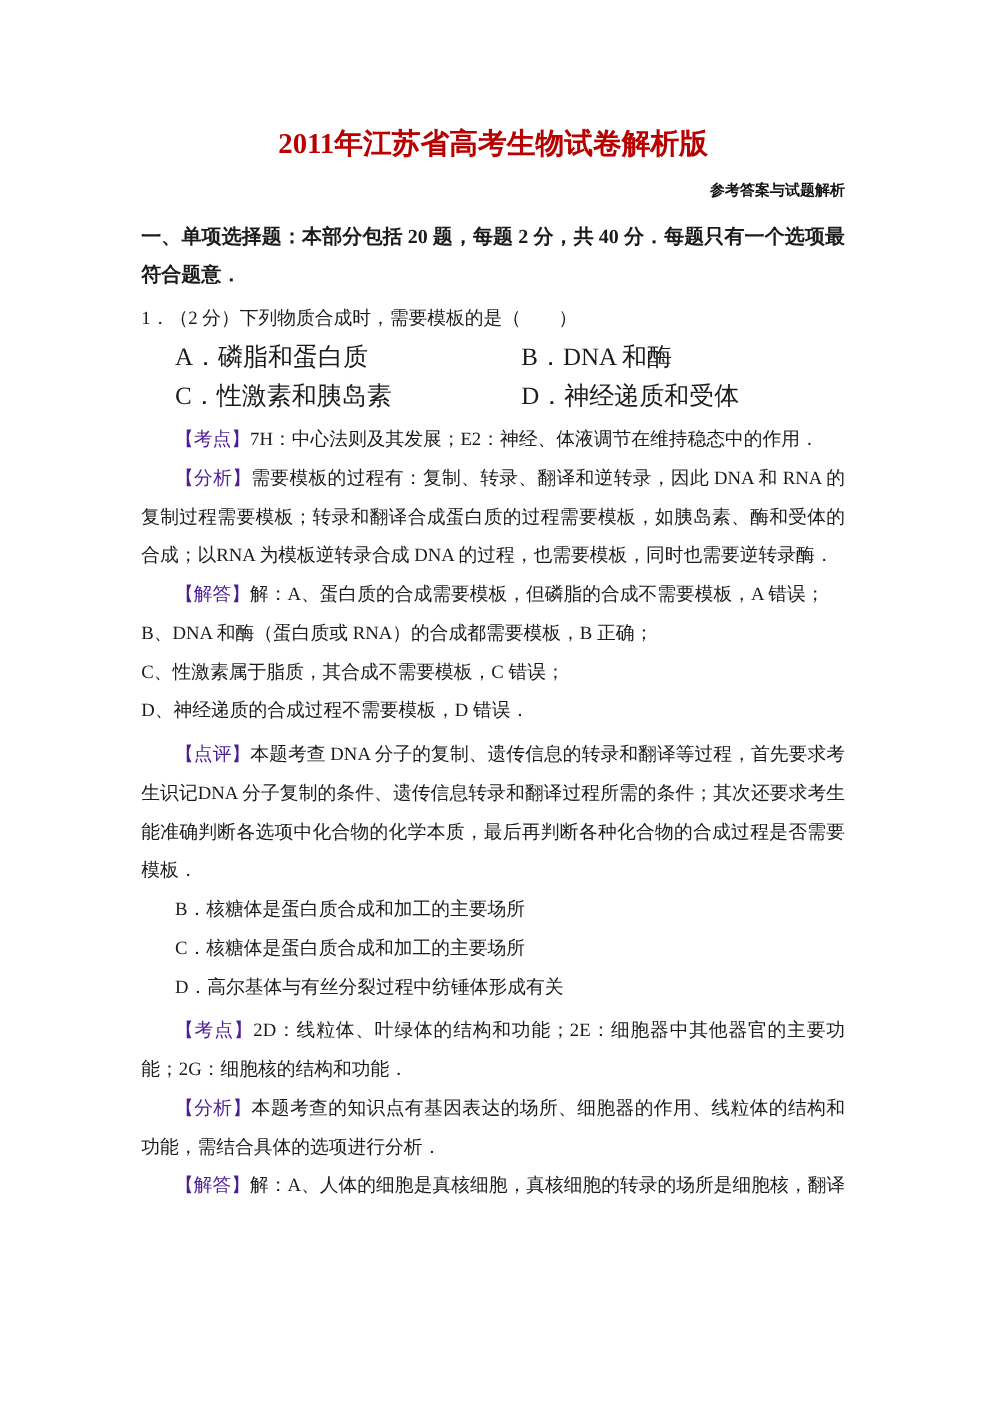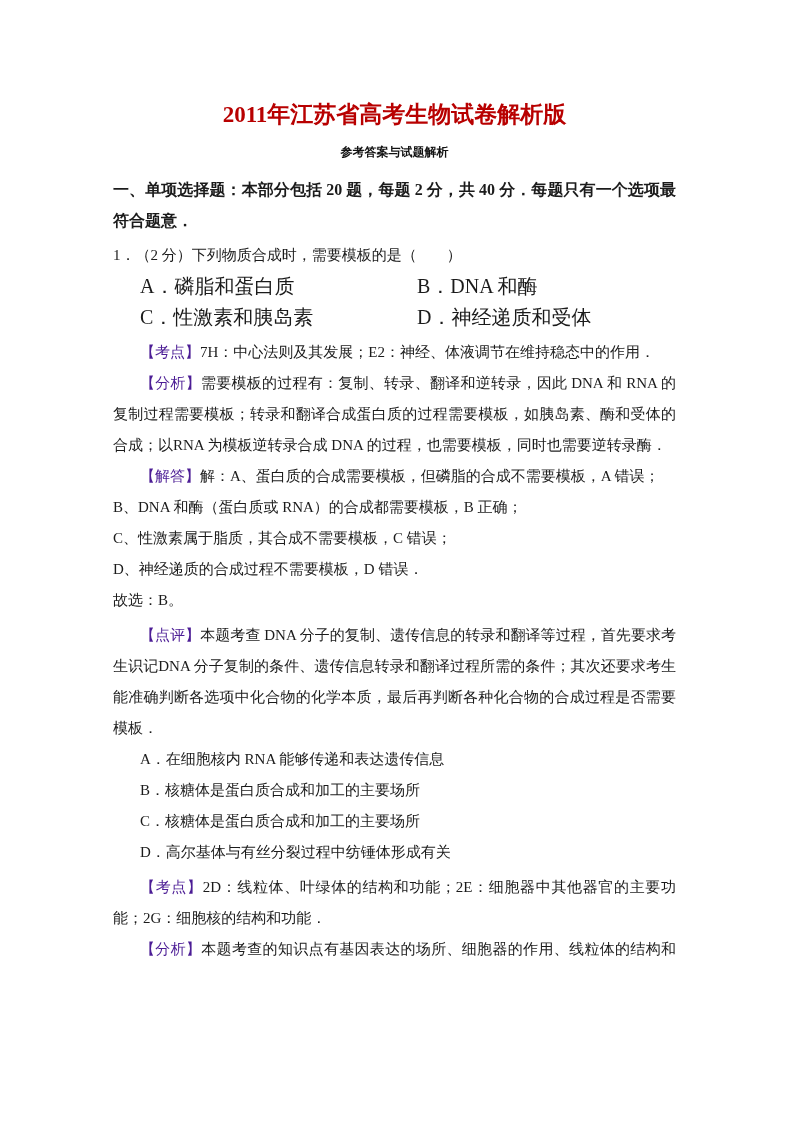--- a/index.html
+++ b/index.html
@@ -18,21 +18,21 @@
     padding: 100px 117px 0 113px;
   }
   .doc-title {
     text-align: center;
     font-size: 23px;
     font-weight: bold;
     color: #b80000;
     line-height: 30px;
   }
   .doc-subtitle {
-    text-align: center;
+    text-align: right;
     font-size: 12px;
     font-weight: bold;
     color: #111111;
     line-height: 16px;
     margin-top: 14px;
     margin-bottom: 14px;
   }
   .section-heading {
     font-size: 16px;
     font-weight: bold;
@@ -96,28 +96,26 @@
     <p class="para indent">
       <span class="tag">【分析】</span><span>需要模板的过程有：复制、转录、翻译和逆转录，因此 DNA 和 RNA 的复制过程需要模板；转录和翻译合成蛋白质的过程需要模板，如胰岛素、酶和受体的合成；以RNA 为模板逆转录合成 DNA 的过程，也需要模板，同时也需要逆转录酶．</span>
     </p>
 
     <p class="para indent">
       <span class="tag">【解答】</span><span>解：A、蛋白质的合成需要模板，但磷脂的合成不需要模板，A 错误；</span>
     </p>
     <p class="para">B、DNA 和酶（蛋白质或 RNA）的合成都需要模板，B 正确；</p>
     <p class="para">C、性激素属于脂质，其合成不需要模板，C 错误；</p>
     <p class="para">D、神经递质的合成过程不需要模板，D 错误．</p>
-    <p class="para">故选：B。</p>
 
     <p class="para indent gap-top">
       <span class="tag">【点评】</span><span>本题考查 DNA 分子的复制、遗传信息的转录和翻译等过程，首先要求考生识记DNA 分子复制的条件、遗传信息转录和翻译过程所需的条件；其次还要求考生能准确判断各选项中化合物的化学本质，最后再判断各种化合物的合成过程是否需要模板．</span>
     </p>
 
 
-    <p class="para indent">A．在细胞核内 RNA 能够传递和表达遗传信息</p>
     <p class="para indent">B．核糖体是蛋白质合成和加工的主要场所</p>
     <p class="para indent">C．核糖体是蛋白质合成和加工的主要场所</p>
     <p class="para indent">D．高尔基体与有丝分裂过程中纺锤体形成有关</p>
 
     <p class="para indent gap-top">
       <span class="tag">【考点】</span><span>2D：线粒体、叶绿体的结构和功能；2E：细胞器中其他器官的主要功能；2G：细胞核的结构和功能．</span>
     </p>
 
     <p class="para indent">
       <span class="tag">【分析】</span><span>本题考查的知识点有基因表达的场所、细胞器的作用、线粒体的结构和功能，需结合具体的选项进行分析．</span>

